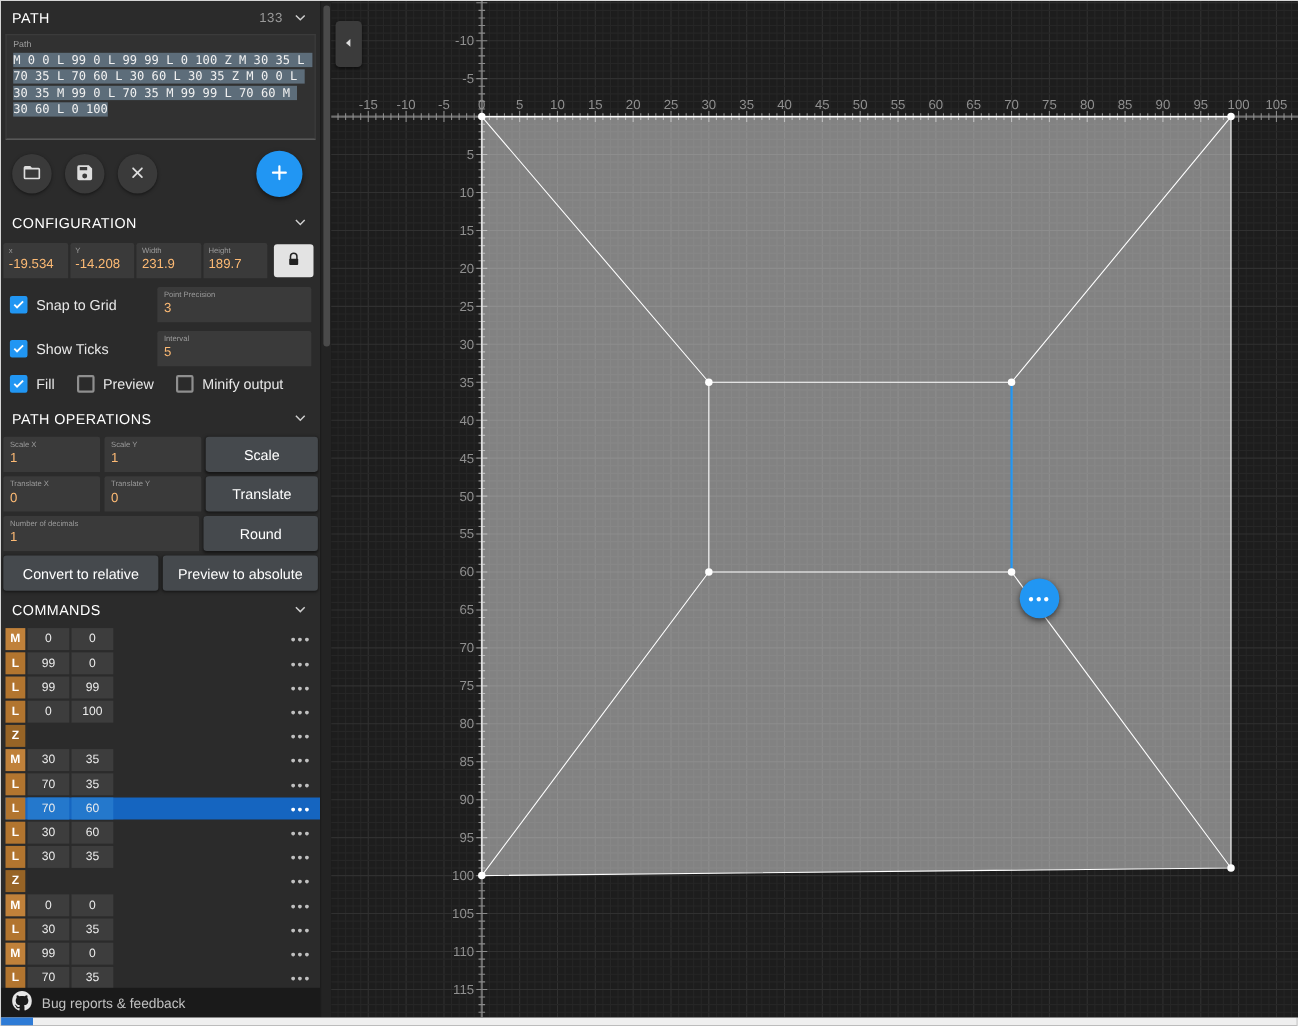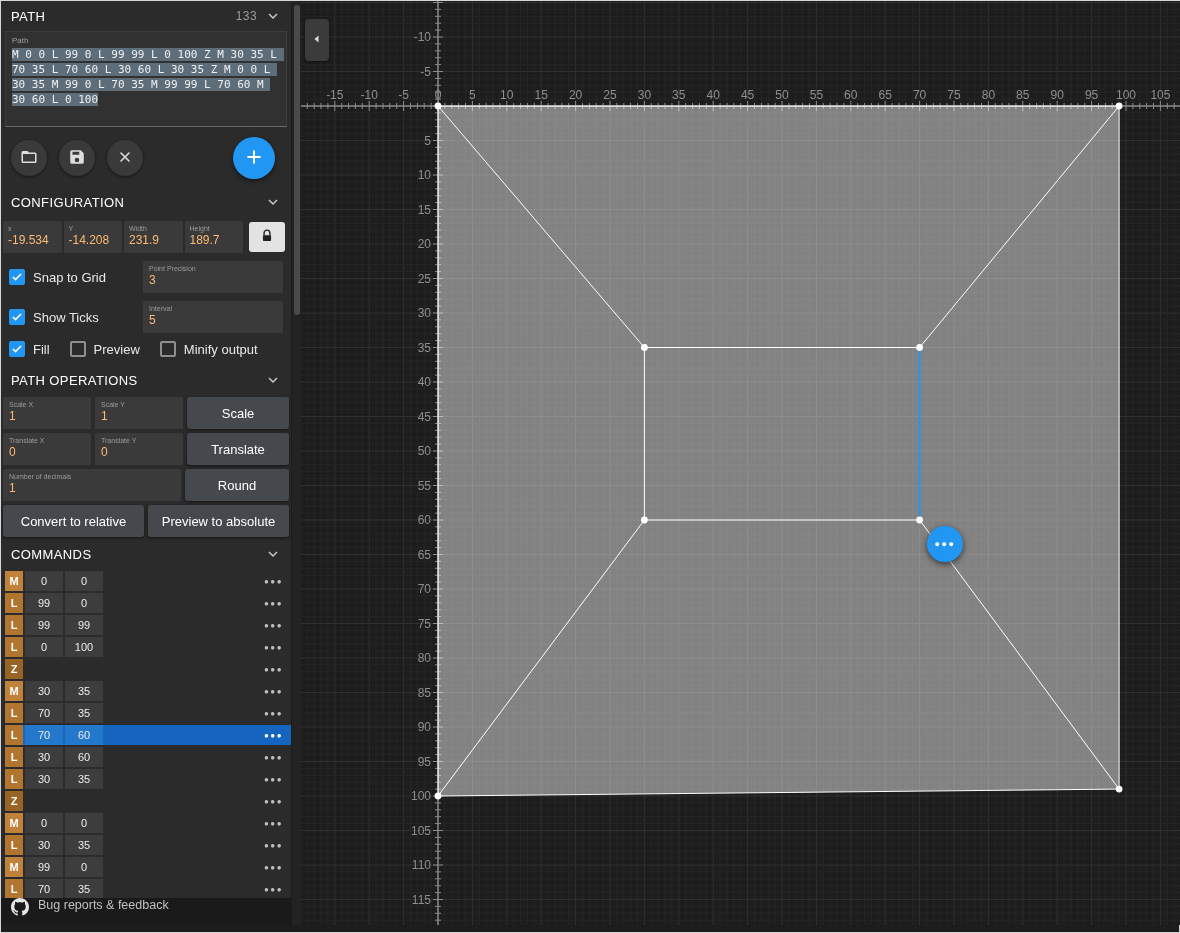--- a/index.html
+++ b/index.html
@@ -1,17 +1,17 @@
 <!DOCTYPE html>
 <html style="--accent: #2196f3; --sel-row: #1565c0; --sel-cell: #2478cc; --cmd-m: #c0813a; --cmd-l: #b2752f; --cmd-z: #976426; --hthumb: #2e7bd6;"><head>
 <meta charset="utf-8">
 <style>
   *{box-sizing:border-box;margin:0;padding:0}
   html,body{width:1180px;height:933px;overflow:hidden;background:#fff;font-family:"Liberation Sans",sans-serif}
-  .viewport{width:1180px;height:933px;border:1px solid #d6d6d6;display:flex;flex-direction:row;background:#1d1d1d}
+  .viewport{width:1180px;height:933px;border:1px solid #d6d6d6;display:flex;flex-direction:column;background:#1d1d1d}
   .app-row{display:flex;height:924px}
 
   
   .sidebar{position:relative;width:290px;height:100%;background:#2b2b2b;overflow:hidden;flex:none}
   .scroll-strip{width:10px;height:100%;background:#232323;position:relative;flex:none;border-left:1px solid #1c1c1c}
   .scroll-thumb{position:absolute;left:2px;top:4px;width:6px;height:310px;background:#4a4a4a;border-radius:3px}
 
   .section-header{display:flex;align-items:center;padding:7px 10px;color:#fff;font-size:13px;letter-spacing:.4px;cursor:pointer}
   .section-header .spacer{flex:1}
   .count{color:#9a9a9a;font-size:12px;margin-right:8px}
@@ -54,21 +54,21 @@
   .cmd-row.selected{background:var(--sel-row,#1565c0)}
   .badge{width:18px;height:20px;display:flex;align-items:center;justify-content:center;color:#fff;font-size:11px;font-weight:bold;flex:none}
   .badge-M{background:var(--cmd-m,#c0813a)}
   .badge-L{background:var(--cmd-l,#b2752f)}
   .badge-Z{background:var(--cmd-z,#976426)}
   .cell{width:38px;height:20px;background:#3d3d3d;margin-left:2px;display:flex;align-items:center;justify-content:center;color:#ececec;font-size:11px;flex:none}
   .cmd-row.selected .cell{background:var(--sel-cell,#2478cc)}
   .dots{margin-left:auto;color:#c0c0c0;font-size:8px;letter-spacing:1.5px;cursor:pointer}
   .cmd-row.selected .dots{color:#fff}
 
-  .sidebar-footer{position:absolute;left:0;bottom:0;width:100%;height:27px;background:#1a1a1a;display:flex;gap:9px;padding-left:10px;color:#c0c0c0;font-size:12.5px}
+  .sidebar-footer{position:absolute;left:0;bottom:0;width:100%;height:27px;background:#1a1a1a;display:flex;align-items:center;gap:9px;padding-left:10px;color:#c0c0c0;font-size:12.5px}
 
   
   .canvas-area{position:relative;width:880px;height:100%;background:#1d1d1d;flex:none;overflow:hidden}
   #canvas-svg{position:absolute;left:0;top:0}
   .gmin{stroke:#262626;stroke-width:1}
   .gmaj{stroke:#303030;stroke-width:1}
   .gaxis{stroke:#6f6f6f;stroke-width:2}
   .gtick{stroke:#8b8b8b;stroke-width:1}
   .glabel{fill:#8f8f8f;font-size:12px;font-family:"Liberation Sans",sans-serif}
   .collapse-btn{position:absolute;left:4px;top:18px;width:24px;height:42px;background:#3b3b3b;border:none;border-radius:4px;display:flex;align-items:center;justify-content:center;box-shadow:0 1px 3px rgba(0,0,0,.5);cursor:pointer}

